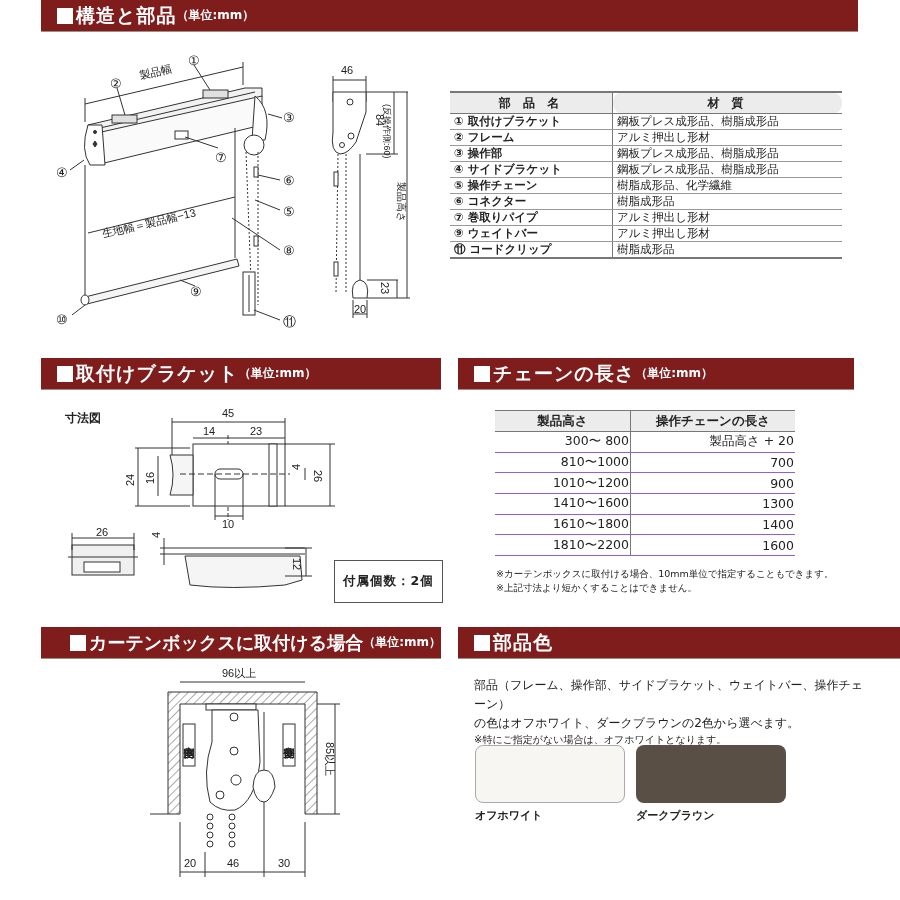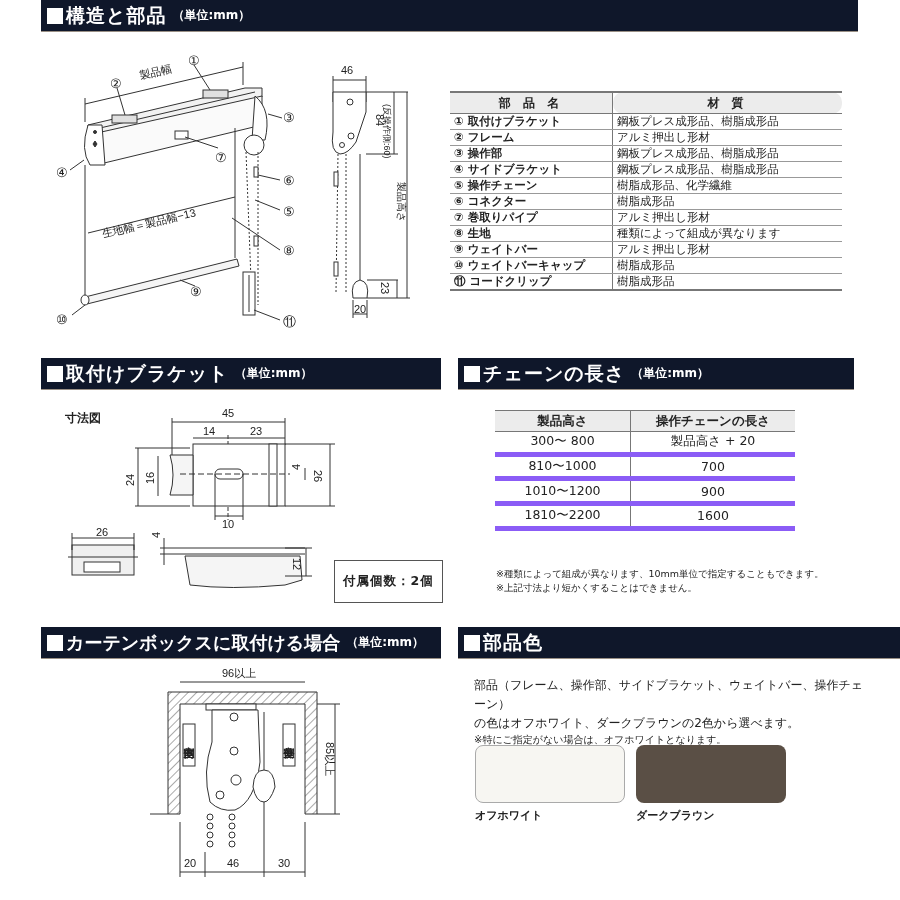--- a/index.html
+++ b/index.html
@@ -1,35 +1,35 @@
 <!DOCTYPE html>
 <html><head>
 <meta charset="utf-8">
 <style>
   html, body { margin:0; padding:0; background:#ffffff; }
   body { width:900px; height:900px; position:relative; overflow:hidden;
          font-family:"DejaVu Sans", sans-serif; color:#222; }
-  .hdr { position:absolute; background:#0f172a; color:#fff; height:32px;
-         display:flex; align-items:center; box-sizing:border-box; padding-left:6px;
+  .hdr { position:absolute; background:#7f1d1d; color:#fff; height:32px;
+         display:flex; align-items:center; box-sizing:border-box; padding-left:16px;
          border-bottom:1px solid #9a9085; }
   .hdr .sq { display:inline-block; width:16px; height:16px; background:#fff; margin-right:3px; }
   .hdr .t { font-size:19px; font-weight:bold; letter-spacing:1px; }
-  .hdr .u { font-size:12px; font-weight:bold; margin-left:6px; }
+  .hdr .u { font-size:12px; font-weight:bold; }
   .abs { position:absolute; }
   svg text { font-family:"Liberation Sans", sans-serif; }
   table.parts { border-collapse:collapse; font-size:11.5px; }
   table.parts th { background:#ececec; font-weight:bold; height:18px; font-size:12px;
                    border-top:2px solid #777; border-bottom:1px solid #777; letter-spacing:4px; }
   table.parts td { height:15px; padding:0 0 0 4px; border-bottom:1px solid #999; white-space:nowrap; }
   table.parts td.c1 { font-weight:bold; }
   table.parts td + td, table.parts th + th { border-left:1px solid #777;border-radius:10px; }
   table.parts tr:last-child td { border-bottom:2px solid #777; }
   table.chain { border-collapse:collapse; font-size:12.5px; }
   table.chain th { background:#ececec; font-weight:bold; height:18px; border-top:1px solid #777; border-bottom:1px solid #777; }
-  table.chain td { height:17.7px; text-align:center; border-bottom:5px solid #8b5cf6; }
+  table.chain td { height:17.7px; text-align:right; border-bottom:1px solid #8b5cf6; }
   table.chain td + td, table.chain th + th { border-left:1px solid #777; }
   .note { font-size:9.5px; line-height:14px; }
   .colortext { font-size:12px; line-height:19px; }
   .swatch { position:absolute; width:150px; height:58px; border-radius:8px; box-sizing:border-box; }
   .swlabel { position:absolute; font-size:11px; font-weight:bold; }
   .attach-box { position:absolute; border:1px solid #555; font-size:12.5px; font-weight:bold;
                 padding:12px 8px; background:#fff; letter-spacing:1px; }
 </style>
 </head>
 <body>
@@ -177,30 +177,22 @@
       </tr>
     <tr>
         <td class="c1"><span>⑥</span>&nbsp;<span>コネクター</span></td>
         <td>樹脂成形品</td>
       </tr>
     <tr>
         <td class="c1"><span>⑦</span>&nbsp;<span>巻取りパイプ</span></td>
         <td>アルミ押出し形材</td>
       </tr>
     <tr>
-        <td class="c1"><span>⑧</span>&nbsp;<span>生地</span></td>
-        <td>種類によって組成が異なります</td>
-      </tr>
-    <tr>
         <td class="c1"><span>⑨</span>&nbsp;<span>ウェイトバー</span></td>
         <td>アルミ押出し形材</td>
-      </tr>
-    <tr>
-        <td class="c1"><span>⑩</span>&nbsp;<span>ウェイトバーキャップ</span></td>
-        <td>樹脂成形品</td>
       </tr>
     <tr>
         <td class="c1"><span>⑪</span>&nbsp;<span>コードクリップ</span></td>
         <td>樹脂成形品</td>
       </tr>
   </tbody>
 </table>
 
 <div class="hdr" style="left:41px; top:358px; width:400px;">
   <span class="sq"></span>
@@ -287,32 +279,40 @@
       </tr>
     <tr>
         <td>810〜1000</td>
         <td>700</td>
       </tr>
     <tr>
         <td>1010〜1200</td>
         <td>900</td>
       </tr>
     <tr>
+        <td>1410〜1600</td>
+        <td>1300</td>
+      </tr>
+    <tr>
+        <td>1610〜1800</td>
+        <td>1400</td>
+      </tr>
+    <tr>
         <td>1810〜2200</td>
         <td>1600</td>
       </tr>
   </tbody>
 </table>
 
 <div class="abs note" style="left:496px; top:567px;">
-  <div>※種類によって組成が異なります、10mm単位で指定することもできます。</div>
+  <div>※カーテンボックスに取付ける場合、10mm単位で指定することもできます。</div>
   <div>※上記寸法より短かくすることはできません。</div>
 </div>
 
-<div class="hdr" style="left:41px; top:627px; width:400px;">
+<div class="hdr" style="left:41px; top:627px; width:400px;justify-content:flex-end;">
   <span class="sq"></span>
   <span class="t" style="font-size:18px; letter-spacing:0;">カーテンボックスに取付ける場合</span>
   <span class="u">（単位:mm）</span>
 </div>
 
 <svg class="abs" style="left:150px; top:662px;" width="200" height="220" viewBox="0 0 200 220">
   <defs>
     <pattern id="hatch" width="6" height="6" patternUnits="userSpaceOnUse" patternTransform="rotate(45)">
       <line x1="0" y1="0" x2="0" y2="6" stroke="#555" stroke-width="1"></line>
     </pattern>

